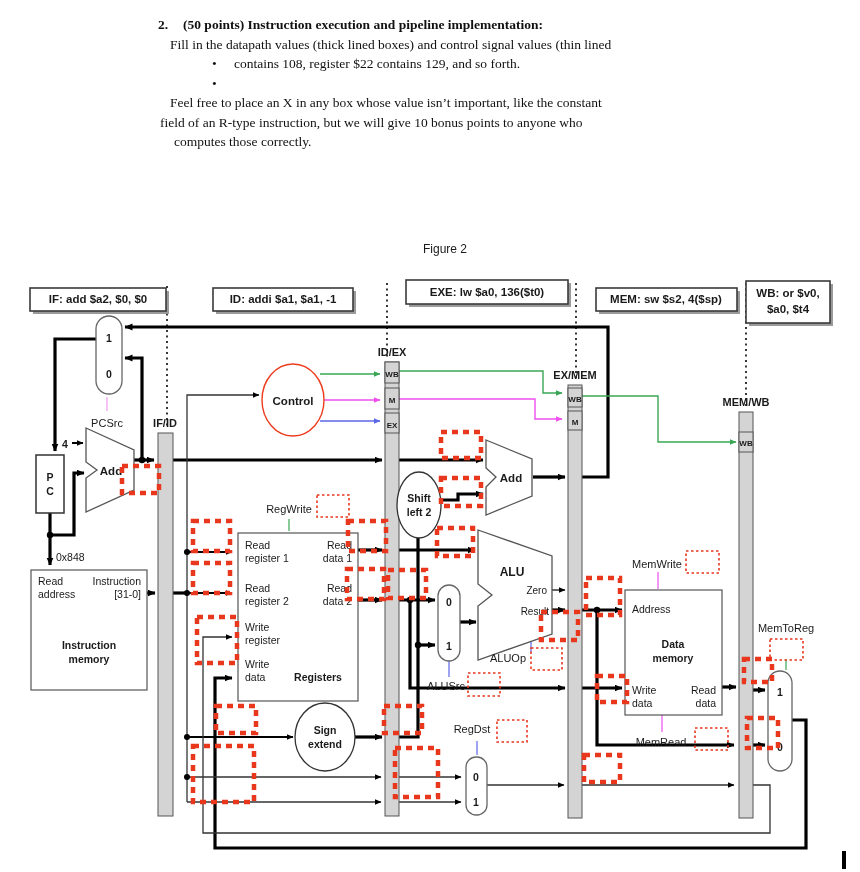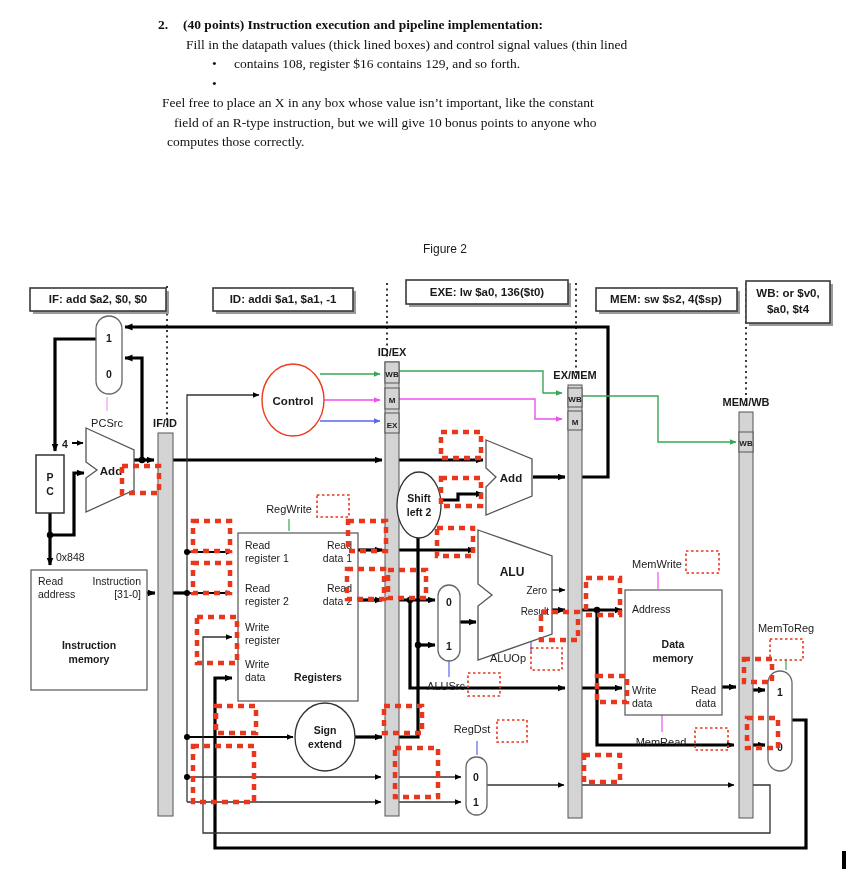--- a/index.html
+++ b/index.html
@@ -3,21 +3,21 @@
 <meta charset="utf-8">
 <style>
   html,body{margin:0;padding:0;background:#fff;}
   .page{position:relative;width:860px;height:872px;background:#fff;overflow:hidden;
         font-family:"Liberation Serif", serif;}
   .question{position:absolute;left:158px;top:15px;width:648px;
             font-size:13.5px;line-height:19.5px;color:#111;}
   .q-head{display:flex;}
   .q-num{font-weight:bold;width:25px;flex:0 0 25px;}
   .q-title{font-weight:bold;}
-  .q-line{margin-left:28px;}
+  .q-line{margin-left:12px;}
   .bullet{display:flex;margin-left:54px;}
   .b-dot{width:22px;flex:0 0 22px;}
   svg{position:absolute;left:0;top:0;}
   svg text{font-family:"Liberation Sans", sans-serif;fill:#1a1a1a;}
   .hdr{font-size:11.5px;font-weight:bold;}
   .lbl{font-size:10.5px;}
   .lblb{font-size:10.5px;font-weight:bold;}
   .big{font-size:12px;font-weight:bold;}
   .bar-lbl{font-size:11px;font-weight:bold;}
   .sub{font-size:8px;font-weight:bold;}
@@ -38,35 +38,35 @@
   .sep{stroke:#222;stroke-width:1.8;stroke-dasharray:2 3.5;fill:none;}
 </style>
 </head>
 <body>
 
 <div class="page">
 
   <div class="question">
     <div class="q-head">
       <span class="q-num">2.</span>
-      <span class="q-title">(40 points) Instruction execution and pipeline implementation:</span>
+      <span class="q-title">(50 points) Instruction execution and pipeline implementation:</span>
     </div>
     <div class="q-line">Fill in the datapath values (thick lined boxes) and control signal values (thin lined</div>
     <div class="bullet">
       <span class="b-dot">•</span>
       <span>
-        <div>contains 108, register $16 contains 129, and so forth.</div>
+        <div>contains 108, register $22 contains 129, and so forth.</div>
       </span>
     </div>
     <div class="bullet">
       <span class="b-dot">•</span>
     </div>
-    <div class="q-line" style="margin-left:4px">Feel free to place an X in any box whose value isn’t important, like the constant</div>
-    <div class="q-line" style="margin-left:16px">field of an R-type instruction, but we will give 10 bonus points to anyone who</div>
-    <div class="q-line" style="margin-left:9px">computes those correctly.</div>
+    <div class="q-line" style="margin-left:12px">Feel free to place an X in any box whose value isn’t important, like the constant</div>
+    <div class="q-line" style="margin-left:2px">field of an R-type instruction, but we will give 10 bonus points to anyone who</div>
+    <div class="q-line" style="margin-left:16px">computes those correctly.</div>
   </div>
 
   <svg width="860" height="872" viewBox="0 0 860 872">
     <defs>
       <marker id="mB" markerUnits="userSpaceOnUse" markerWidth="10" markerHeight="9" refX="7.5" refY="3.5" orient="auto">
           <path d="M0,0L8,3.5L0,7z" fill="#000"></path>
         </marker>
       <marker id="mS" markerUnits="userSpaceOnUse" markerWidth="9" markerHeight="8" refX="6.5" refY="3" orient="auto">
           <path d="M0,0L7,3L0,6z" fill="#000"></path>
         </marker>

